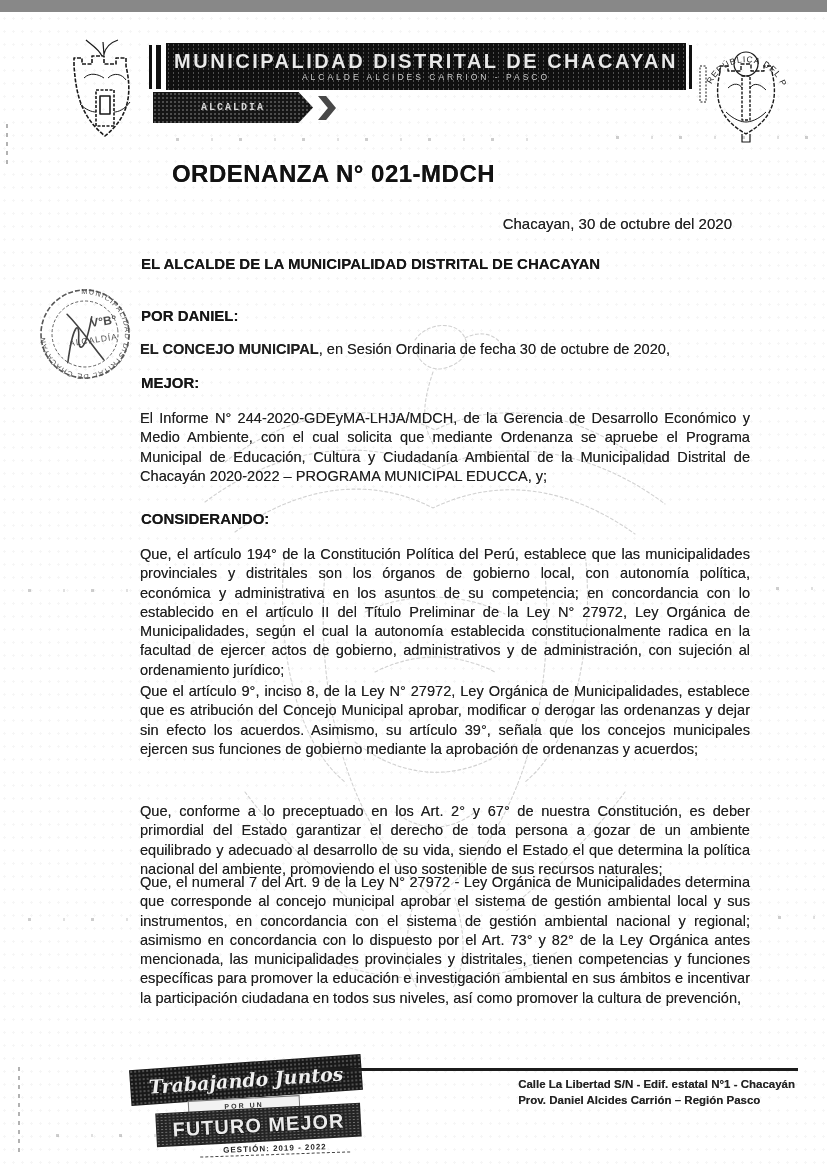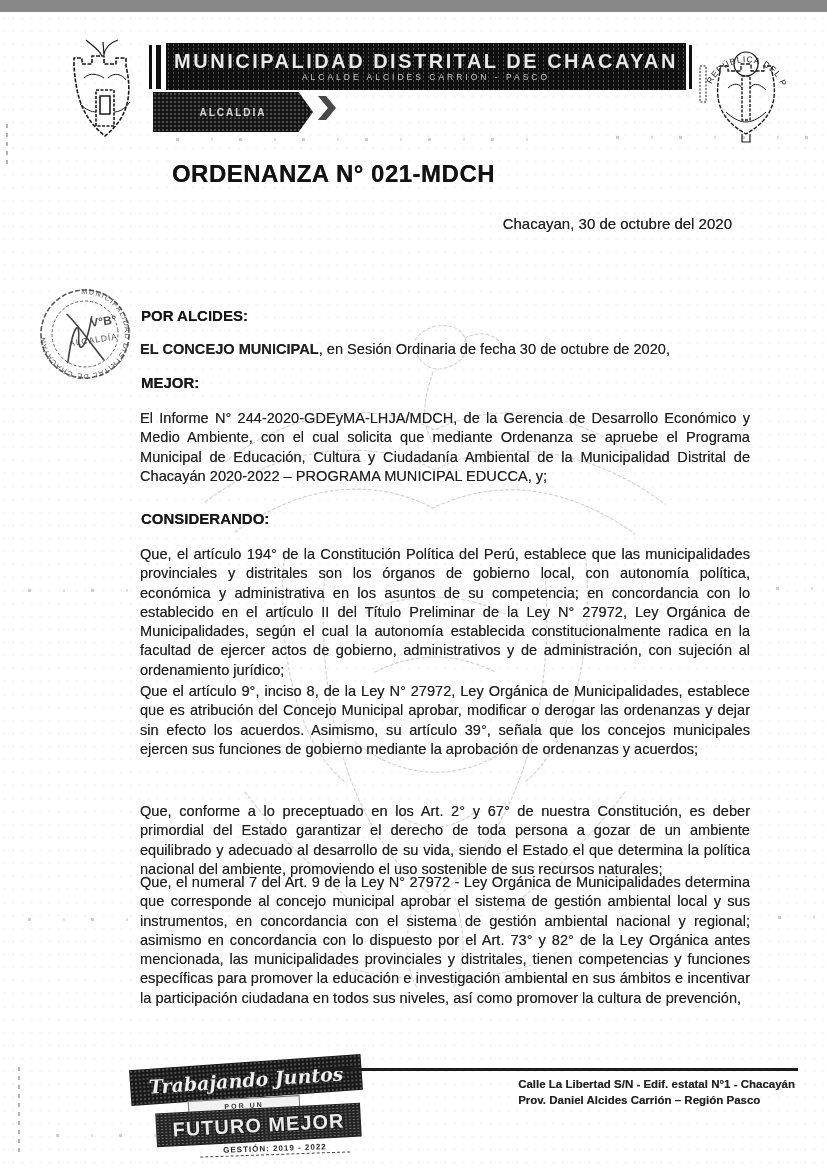--- a/index.html
+++ b/index.html
@@ -22,26 +22,26 @@
   }
   .banner-title{
     font-weight:bold; font-size:20px; letter-spacing:2.5px; color:#e9e9e9;
     text-shadow:0 0 1px #000; white-space:nowrap; line-height:20px;
   }
   .banner-sub{
     font-size:8.5px; letter-spacing:3px; color:#cfcfcf; margin-top:1px; white-space:nowrap;
   }
   .vbar{background:#101010; top:33px; height:44px;}
   .alcaldia{
-    left:153px; top:80px; width:160px; height:40px;
+    left:153px; top:80px; width:160px; height:31px;
     background:#151515;
     background-image: radial-gradient(rgba(255,255,255,0.3) 0.6px, transparent 1.1px);
     background-size:4px 4px;
     clip-path:polygon(0 0, 91% 0, 100% 50%, 91% 100%, 0 100%);
-    display:flex; align-items:center; justify-content:center;
+    display:flex; align-items:center; justify-content:center;font-family:Liberation Mono, monospace;
   }
   .alcaldia span{font-size:10px; letter-spacing:2px; color:#d8d8d8; font-weight:bold;}
   .alcaldia-chev{
     left:318px; top:84px; width:18px; height:24px; background:#1a1a1a;
     clip-path:polygon(0 0, 45% 0, 100% 50%, 45% 100%, 0 100%, 55% 50%);
     opacity:.8;
   }
   .crest-box{top:26px;}
   
   .noise-row{
@@ -193,39 +193,40 @@
       <path d="M250 586 C240 620 238 650 252 676 M290 586 C300 620 302 650 288 676"></path>
       <path d="M80 480 C110 520 150 560 200 600 M460 480 C430 520 390 560 340 600"></path>
       <path d="M150 640 C200 676 340 676 392 640"></path>
     </g>
   </svg>
 
   <div class="abs doc-title">ORDENANZA N° 021-MDCH</div>
 
   <div class="abs dateline">Chacayan, 30 de octubre del 2020</div>
 
+  <div class="abs addressee">EL ALCALDE DE LA MUNICIPALIDAD DISTRITAL DE CHACAYAN</div>
 
   <svg class="abs stamp" width="110" height="100" viewBox="0 0 110 100">
     <defs>
         <path id="ringPath" d="M55 10 A40 40 0 1 1 54.9 10"></path>
       </defs>
     <circle cx="55" cy="50" r="44" fill="none" stroke="#3a3a3a" stroke-width="1.6" stroke-dasharray="5 2"></circle>
     <circle cx="55" cy="50" r="33" fill="none" stroke="#3a3a3a" stroke-width="0.9" stroke-dasharray="3 2"></circle>
     <text font-size="7.4" font-family="Liberation Sans, sans-serif" fill="#333" letter-spacing="1.1">
       <textPath href="#ringPath" startOffset="2">MUNICIPALIDAD DISTRITAL DE CHACAYAN</textPath>
     </text>
     <text x="62" y="44" font-size="12" font-weight="bold" font-family="Liberation Sans, sans-serif" fill="#2c2c2c">V°B°</text>
     <text x="38" y="60" font-size="8.5" font-family="Liberation Sans, sans-serif" fill="#2c2c2c" letter-spacing="1">ALCALDÍA</text>
     <g fill="none" stroke="#222" stroke-width="1.6" stroke-linecap="round">
       <path d="M34 76 C44 40 52 34 48 54 C46 66 52 70 64 34"></path>
       <path d="M40 28 C52 44 60 62 70 78"></path>
     </g>
   </svg>
 
-  <div class="abs lbl" style="left:141px; top:295px;">POR ALCIDES:</div>
+  <div class="abs lbl" style="left:141px; top:295px;">POR DANIEL:</div>
 
   <div class="abs bodytxt" style="top:328px;">
     <span class="inline-bold">EL CONCEJO MUNICIPAL</span><span>, en Sesión Ordinaria de fecha 30 de octubre de 2020,</span>
   </div>
 
   <div class="abs lbl" style="left:141px; top:362px;">MEJOR:</div>
 
   <div class="abs bodytxt" style="top:397px;">El Informe N° 244-2020-GDEyMA-LHJA/MDCH, de la Gerencia de Desarrollo Económico y Medio Ambiente, con el cual solicita que mediante Ordenanza se apruebe el Programa Municipal de Educación, Cultura y Ciudadanía Ambiental de la Municipalidad Distrital de Chacayán 2020-2022 – PROGRAMA MUNICIPAL EDUCCA, y;</div>
 
   <div class="abs lbl" style="left:141px; top:498px;">CONSIDERANDO:</div>

